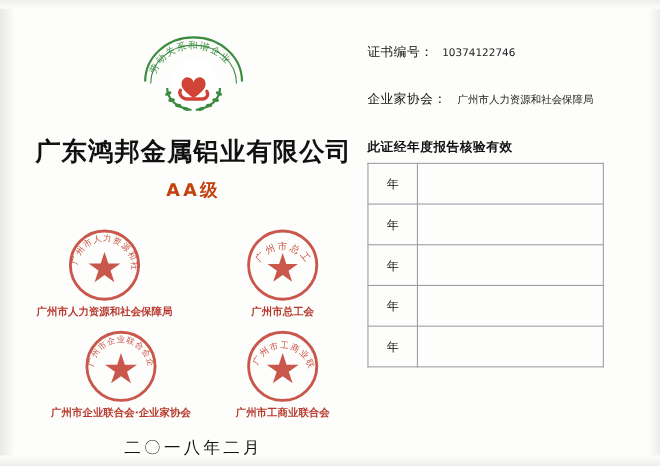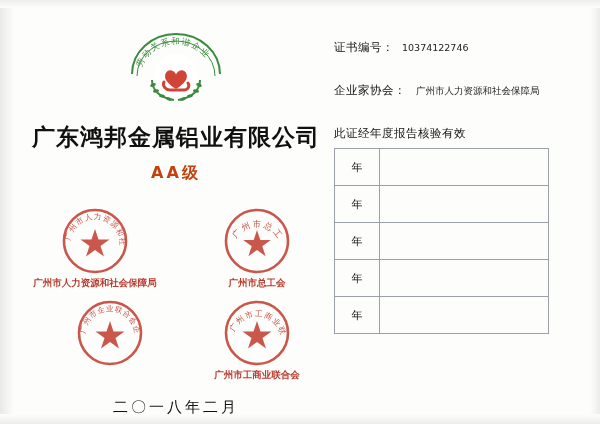--- a/index.html
+++ b/index.html
@@ -147,20 +147,21 @@
     font-size: 9.5px;
     margin-left: 10px;
   }
   .note-line {
     font-size: 11.5px;
     color: #111;
     letter-spacing: 0.5px;
     margin-top: 10px;
     margin-bottom: 7px;
     white-space: nowrap;
+    font-weight: bold;
   }
 
   .year-table {
     border-collapse: collapse;
     width: 212px;
     table-layout: fixed;
   }
   .year-table td {
     border: 1px solid #9aa0a6;
     height: 36px;
@@ -269,20 +270,21 @@
               <circle cx="35" cy="35" r="31" fill="none" stroke="#c0392b" stroke-width="2.6" opacity="0.85"></circle>
               <defs>
                   <path id="s3top" d="M10,38 A25,25 0 0 1 60,38"></path>
                 </defs>
               <text font-size="7.4" fill="#c0392b" opacity="0.9" font-family="DejaVu Sans, sans-serif" letter-spacing="0.8">
                 <textPath href="#s3top" startOffset="3%">广州市企业联合会企业家协会</textPath>
               </text>
               <polygon points="35,23 38.5,33.5 49.5,33.5 40.5,40 44,50.5 35,44 26,50.5 29.5,40 20.5,33.5 31.5,33.5" fill="#c0392b" opacity="0.85"></polygon>
             </svg>
           </div>
+          <div class="seal-caption">广州市企业联合会·企业家协会</div>
         </div>
 
         <div class="seal-cell narrow">
           <div class="seal-stamp">
             <svg width="70" height="70" viewBox="0 0 70 70">
               <circle cx="35" cy="35" r="31" fill="none" stroke="#c0392b" stroke-width="2.6" opacity="0.85"></circle>
               <defs>
                   <path id="s4top" d="M11,38 A24.5,24.5 0 0 1 59,38"></path>
                 </defs>
               <text font-size="7.8" fill="#c0392b" opacity="0.9" font-family="DejaVu Sans, sans-serif" letter-spacing="1.2">

